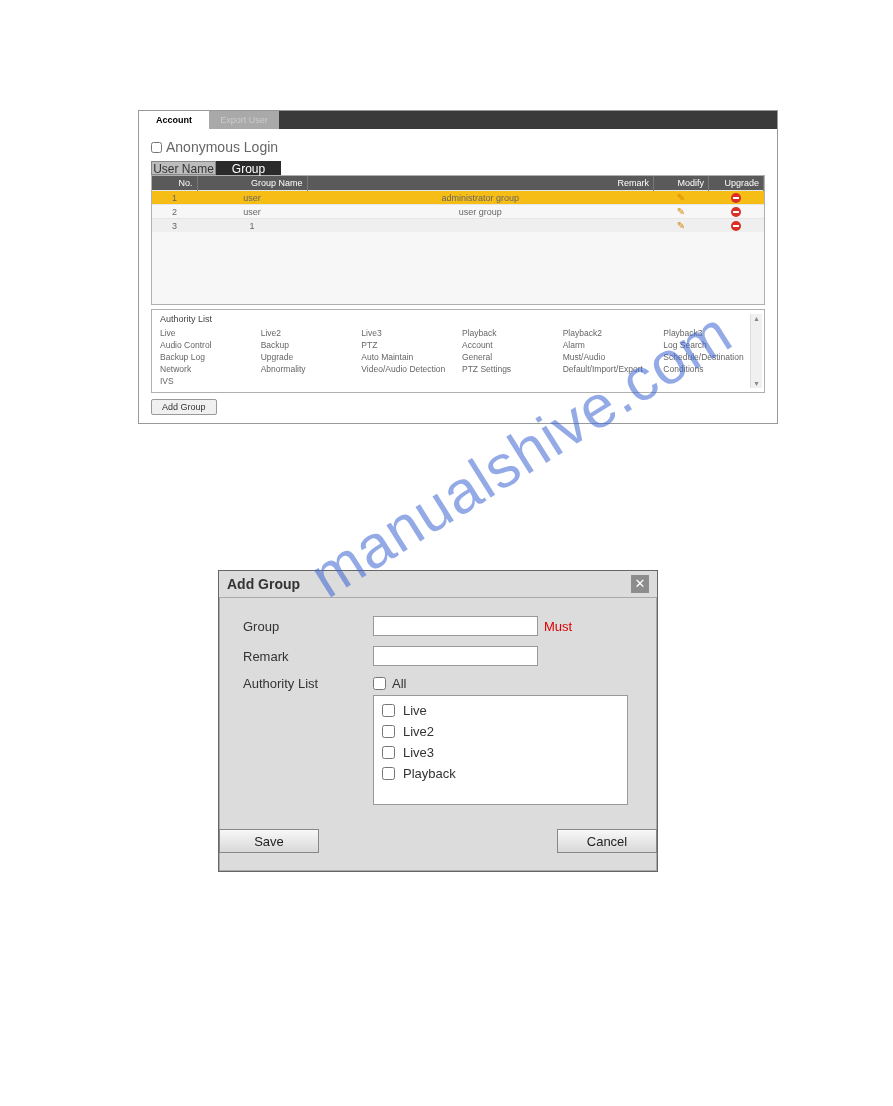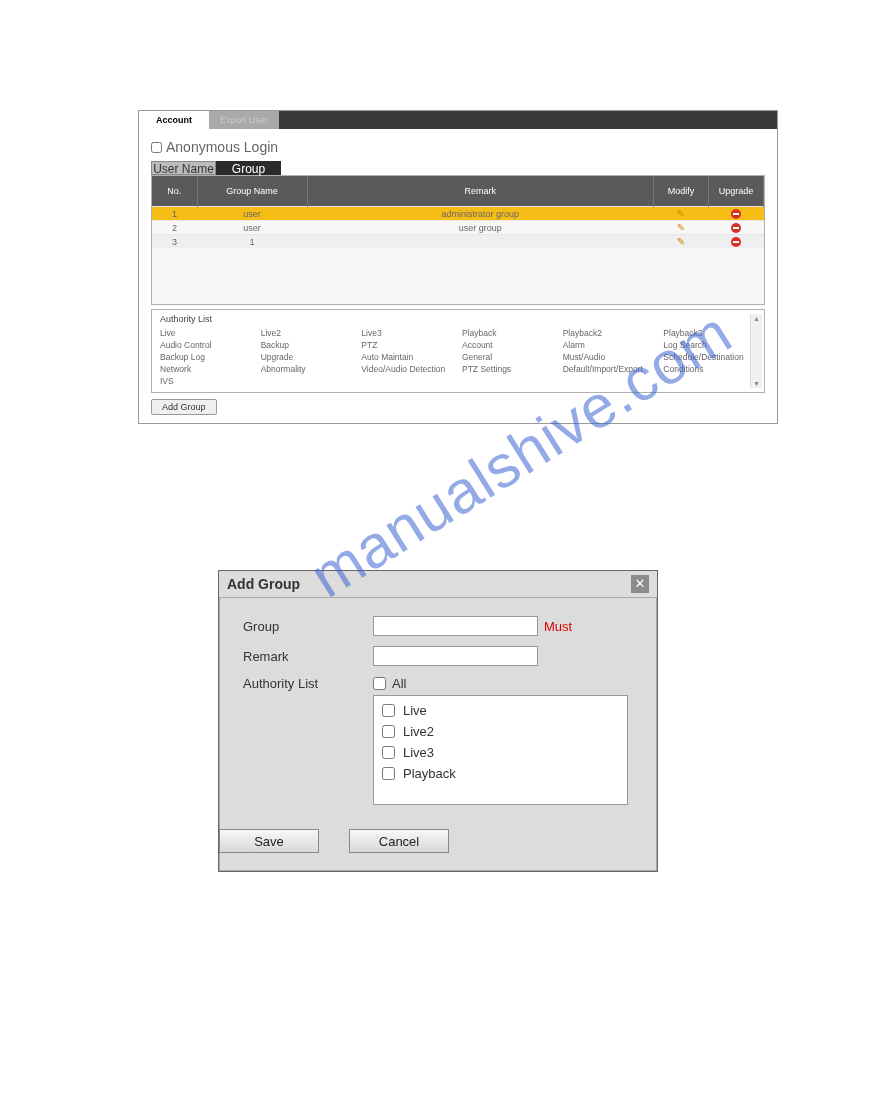--- a/index.html
+++ b/index.html
@@ -98,22 +98,22 @@
     width: 100%;
     border-collapse: collapse;
     font-size: 9px;
   }
   table.grid thead tr {
     background: #5a5a5a;
     color: #fff;
   }
   table.grid th {
     font-weight: normal;
-    padding: 10px 4px;
-    text-align: center;
+    padding: 2px 4px;
+    text-align: right;
     border-right: 1px solid #777;
   }
   table.grid td {
     padding: 1px 4px;
     text-align: center;
     border-top: 1px solid #e6e6e6;
     color: #666;
   }
   table.grid tbody tr.sel {
     background: #f6bd16;
@@ -260,21 +260,21 @@
   .chk-list li {
     display: flex;
     align-items: center;
     gap: 8px;
     padding: 3px 0;
     font-size: 13px;
     color: #333;
   }
   .p2-actions {
     display: flex;
-    justify-content: flex-start;
+    justify-content: space-between;
     gap: 30px;
     padding: 14px 0 18px 0;
   }
   .p2-btn {
     width: 100px;
     height: 24px;
     background: linear-gradient(#f8f8f8, #d8d8d8);
     border: 1px solid #888;
     font-size: 13px;
     color: #222;

